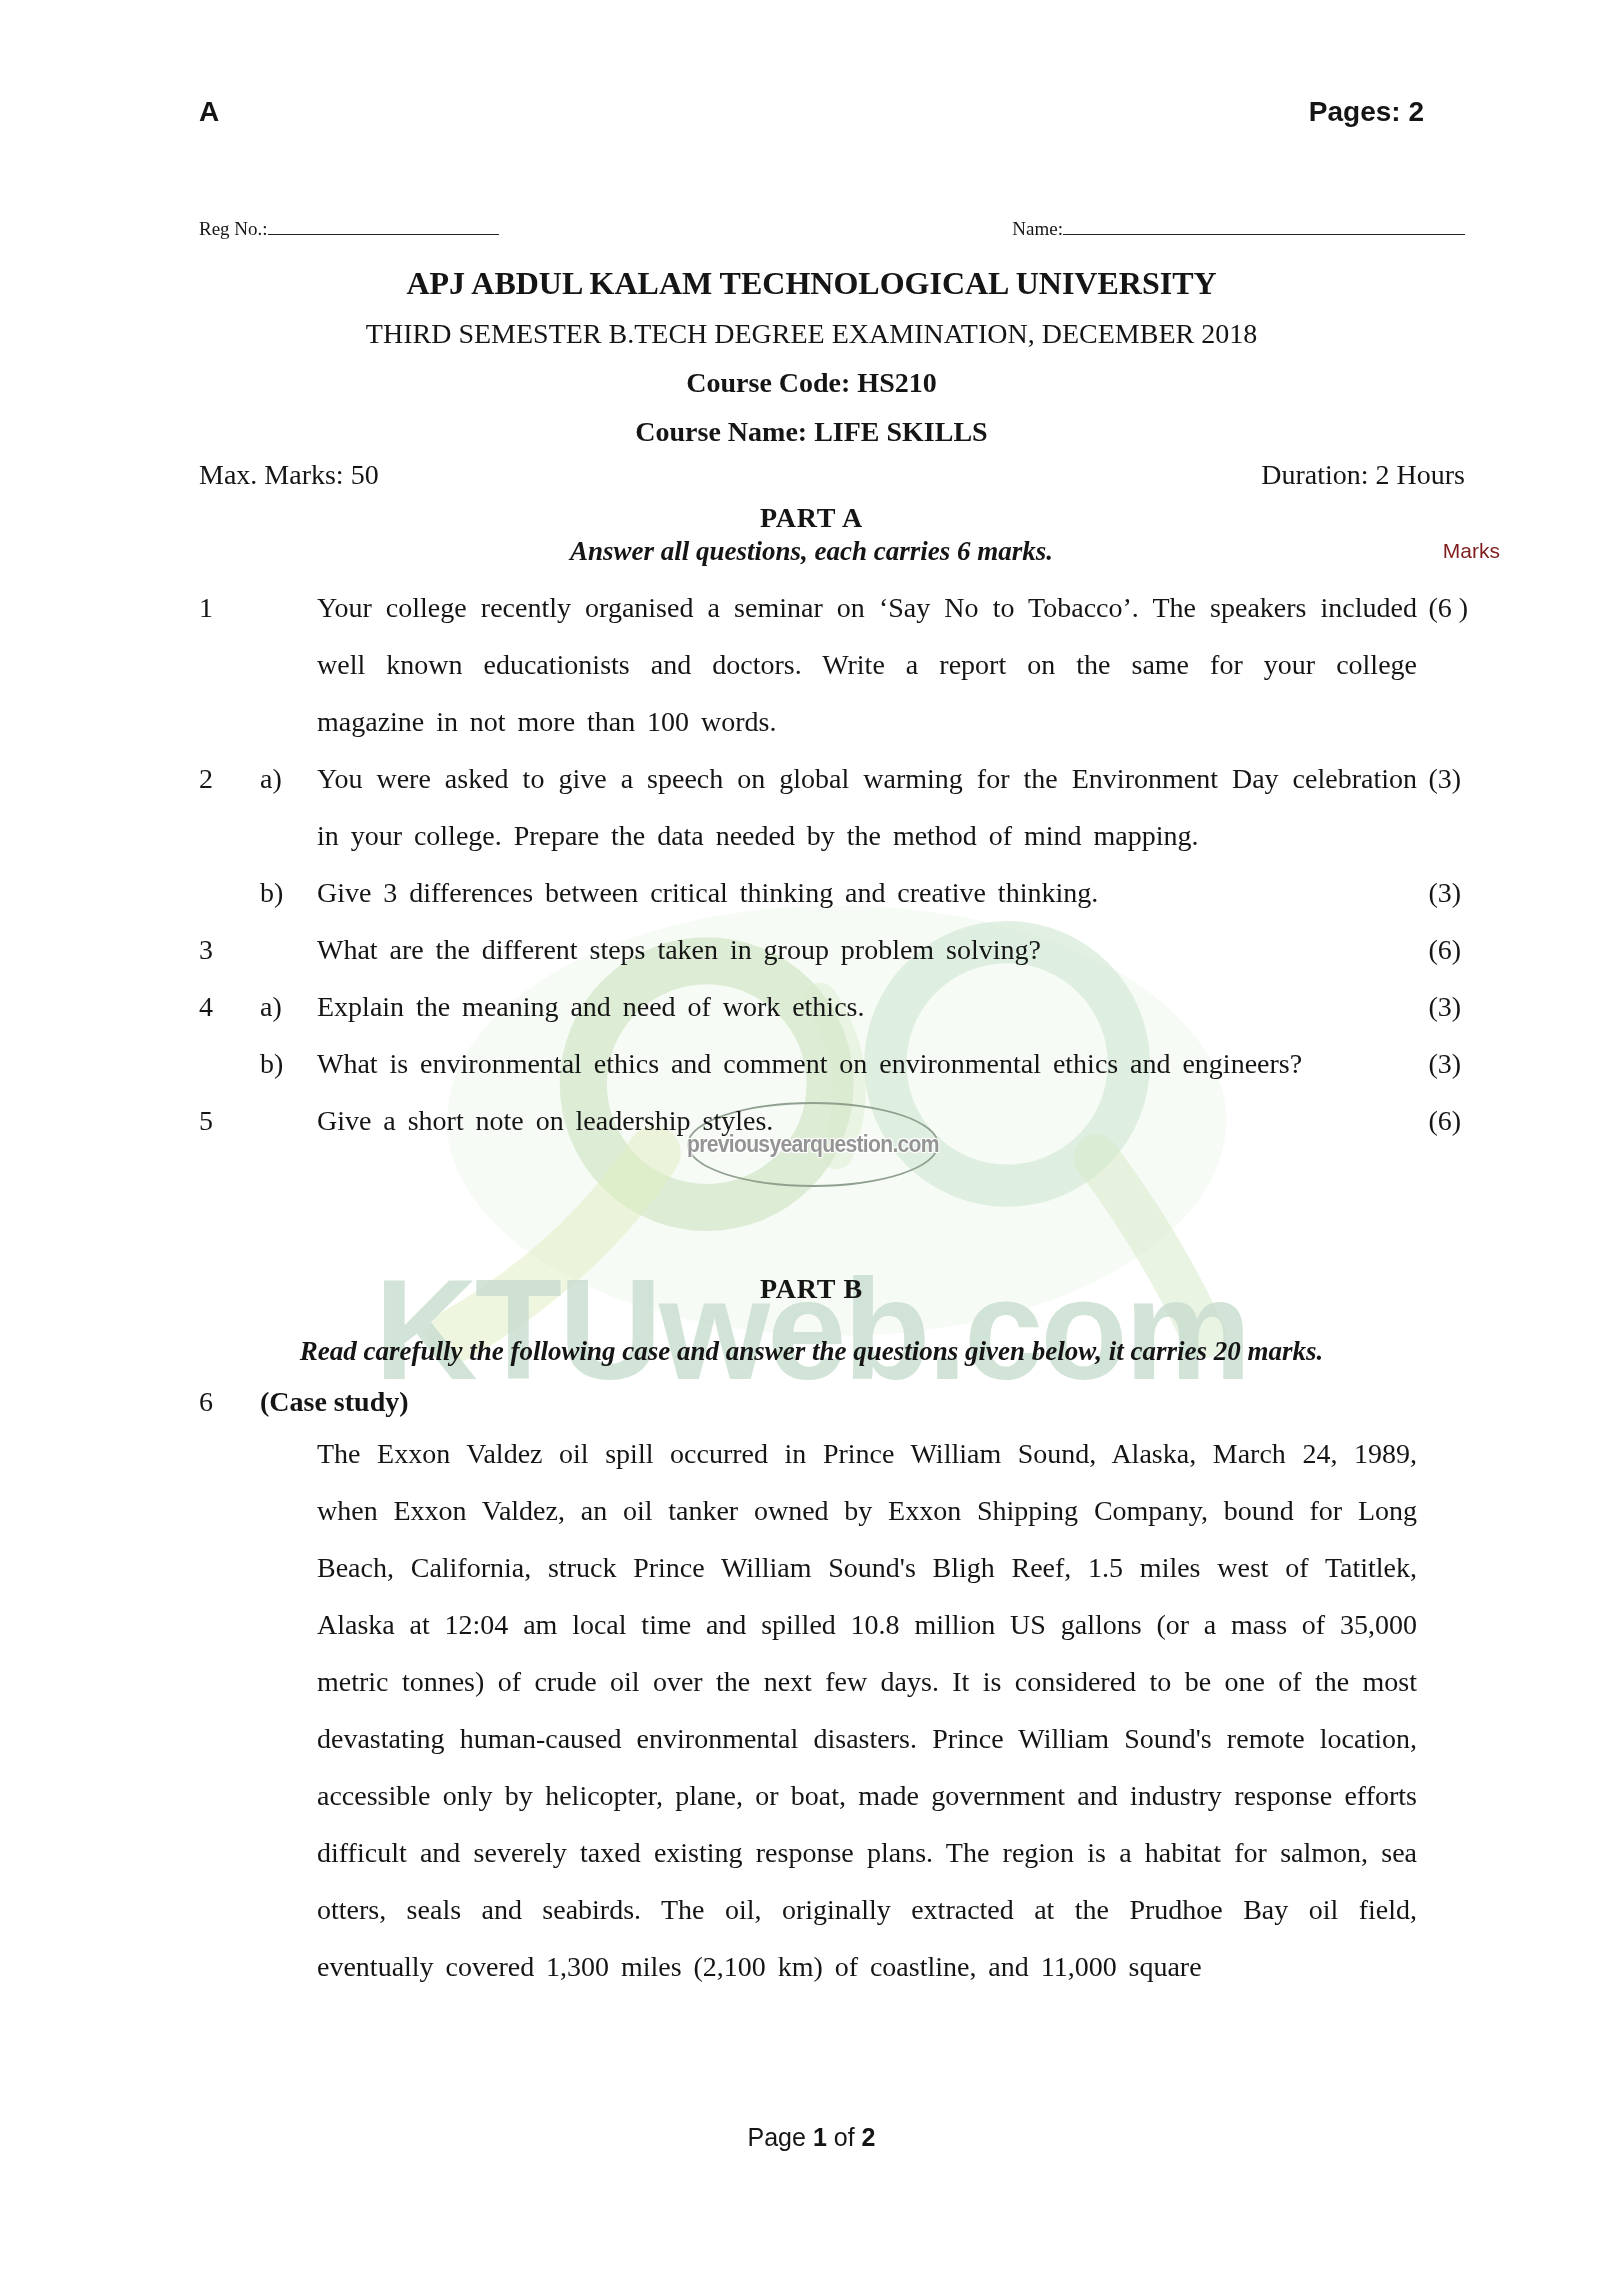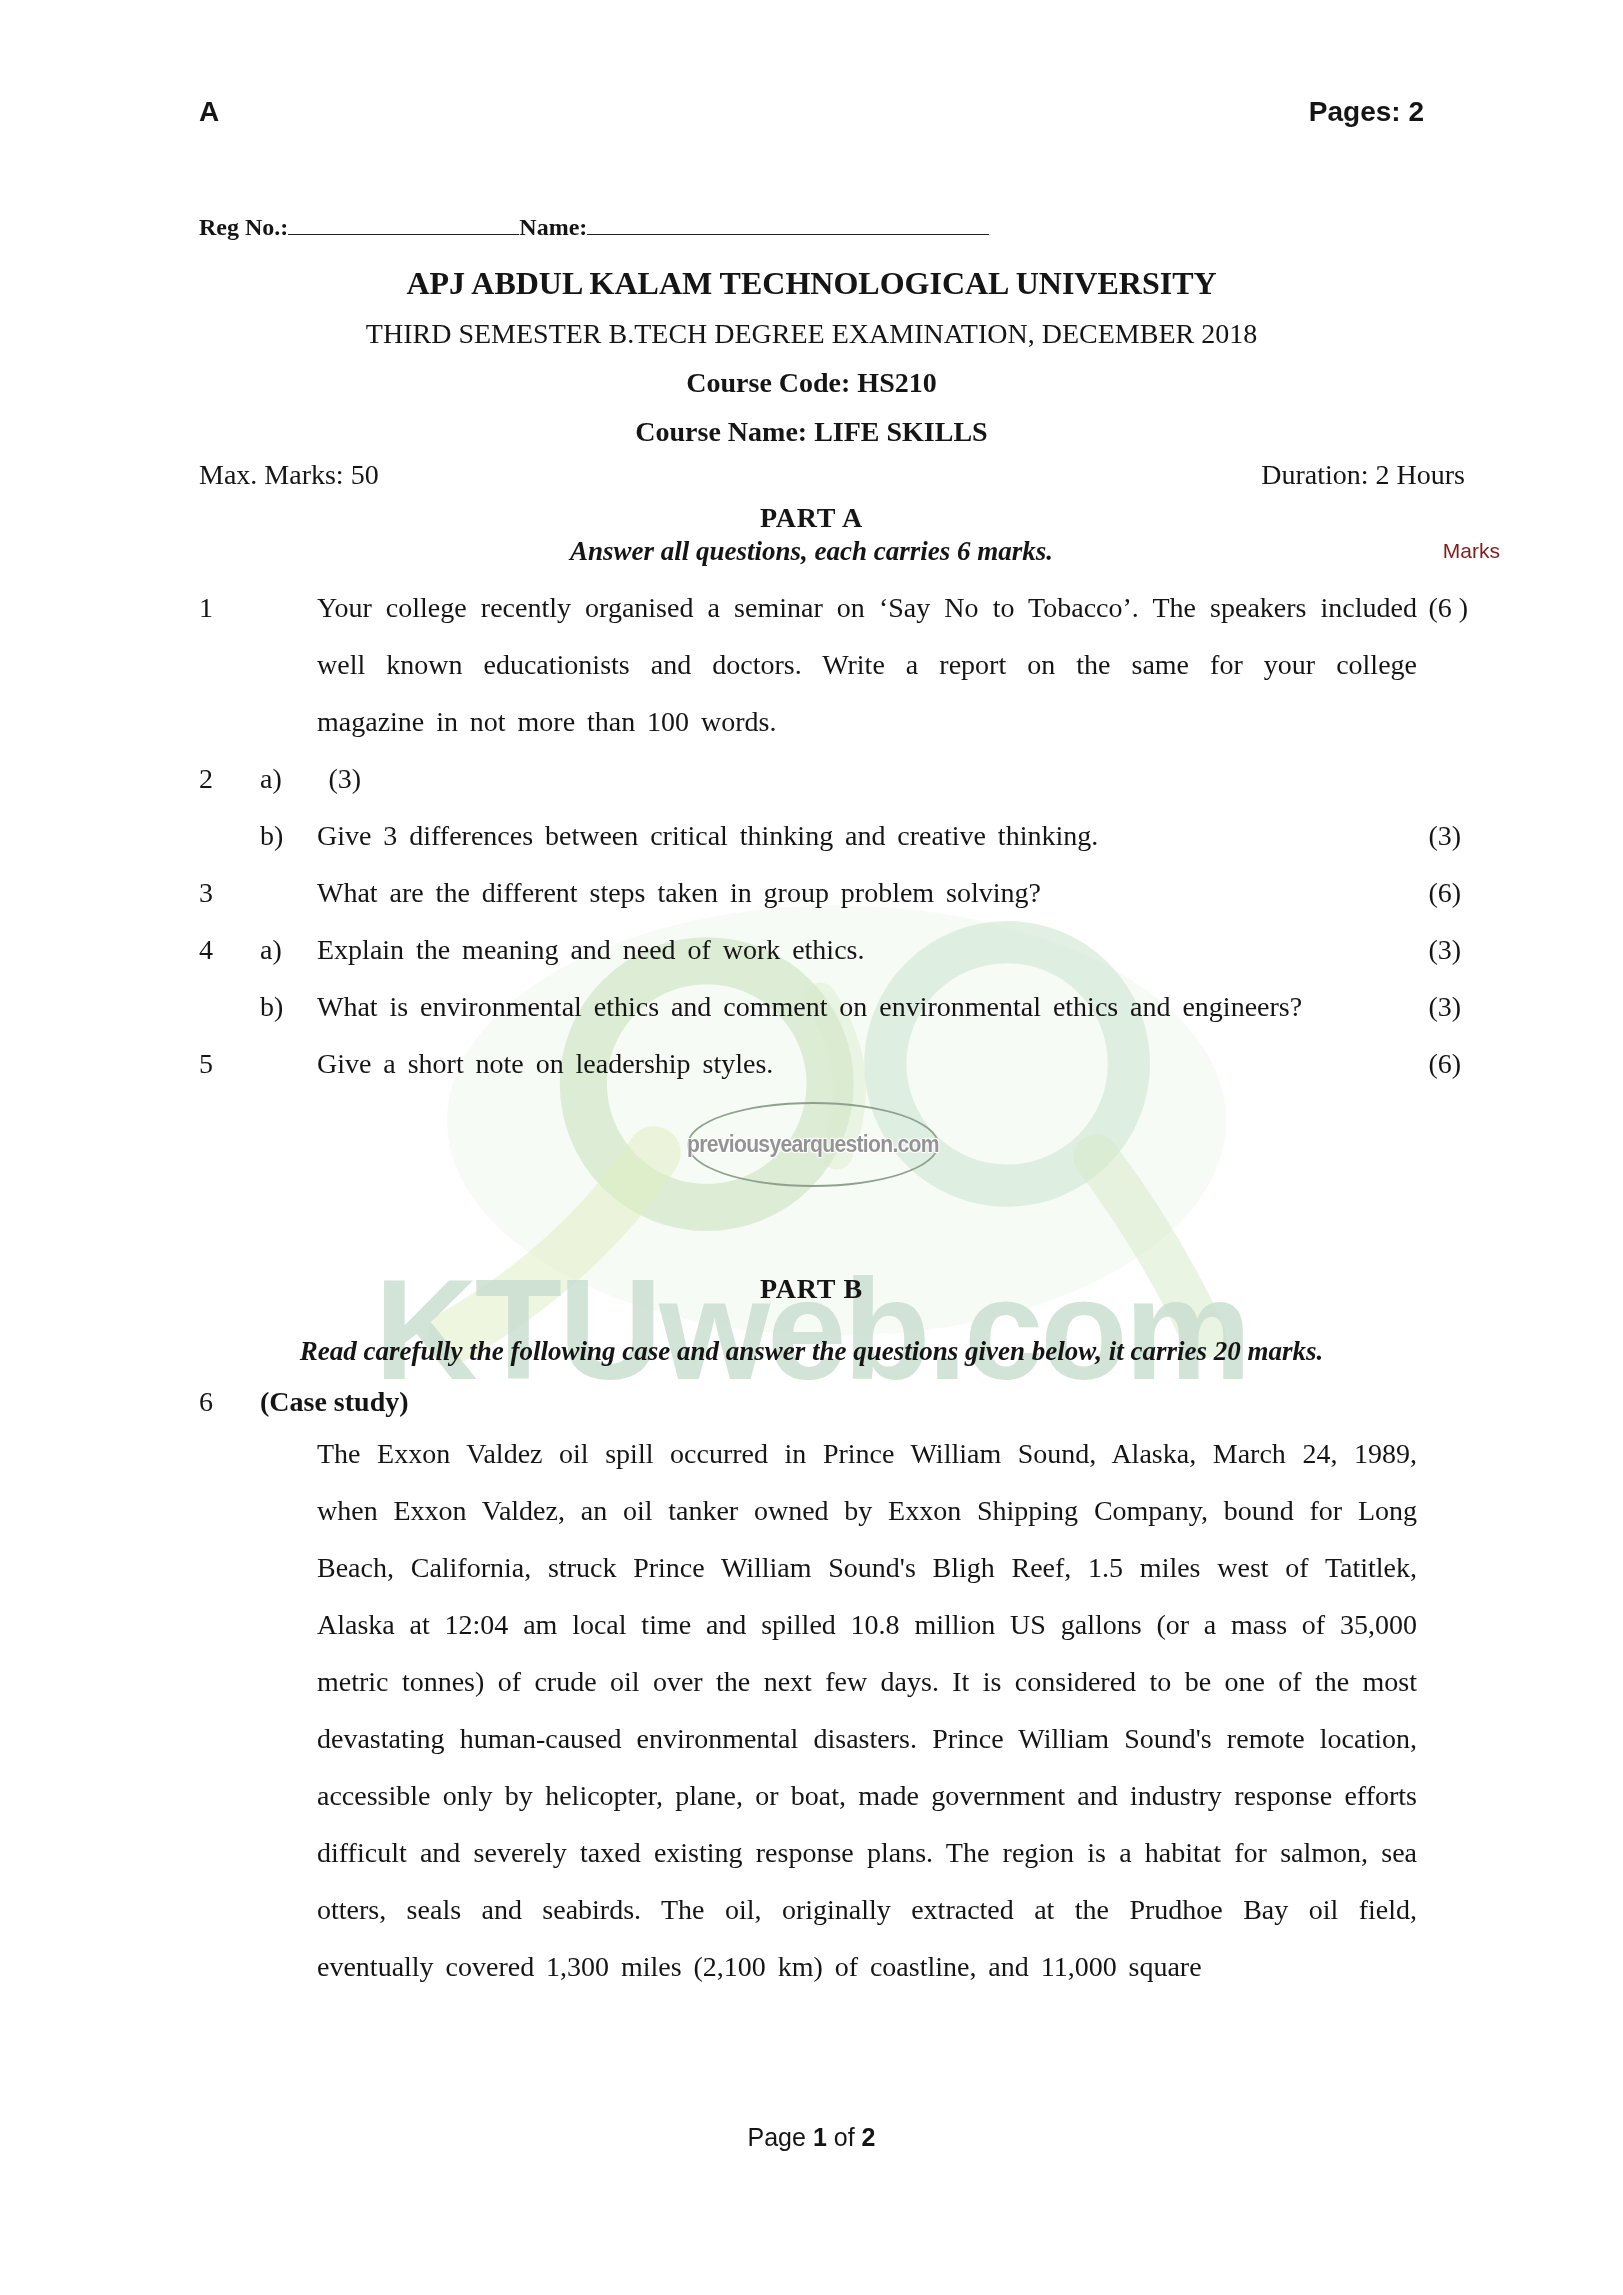--- a/index.html
+++ b/index.html
@@ -54,23 +54,22 @@
     display:flex;justify-content:space-between;align-items:baseline;
     font-family:"Liberation Sans",sans-serif;
     font-weight:bold;font-size:28px;
   }
   .header-row .mid{flex:1;text-align:center;}
   .header-row .left,.header-row .right{width:179px;}
   .header-row .right{text-align:right;}
 
   .reg-row{
     left:199px;right:158px;top:205px;
-    display:flex;
-    font-size:24px;
-    font-weight:bold;
+    display:flex;justify-content:space-between;
+    font-size:19px;
   }
   .fill-line{
     display:inline-block;
     border-bottom:1.6px solid #222;
     height:29px;
     vertical-align:baseline;
   }
   .reg-line{width:231px;}
   .name-line{width:402px;}
 
@@ -176,20 +175,21 @@
       <div class="q-row">
         <span class="q-num">1</span>
         <span class="q-letter"></span>
         <span class="q-text">Your college recently organised a seminar on ‘Say No to Tobacco’. The speakers included well known educationists and doctors. Write a report on the same for your college magazine in not more than 100 words.</span>
         <span class="q-marks">(6 )</span>
       </div>
 
       <div class="q-row">
         <span class="q-num">2</span>
         <span class="q-letter">a)</span>
+        <span class="q-text">You were asked to give a speech on global warming for the Environment Day celebration in your college. Prepare the data needed by the method of mind mapping.</span>
         <span class="q-marks">(3)</span>
       </div>
 
       <div class="q-row">
         <span class="q-num"></span>
         <span class="q-letter">b)</span>
         <span class="q-text">Give 3 differences between critical thinking and creative thinking.</span>
         <span class="q-marks">(3)</span>
       </div>
 

